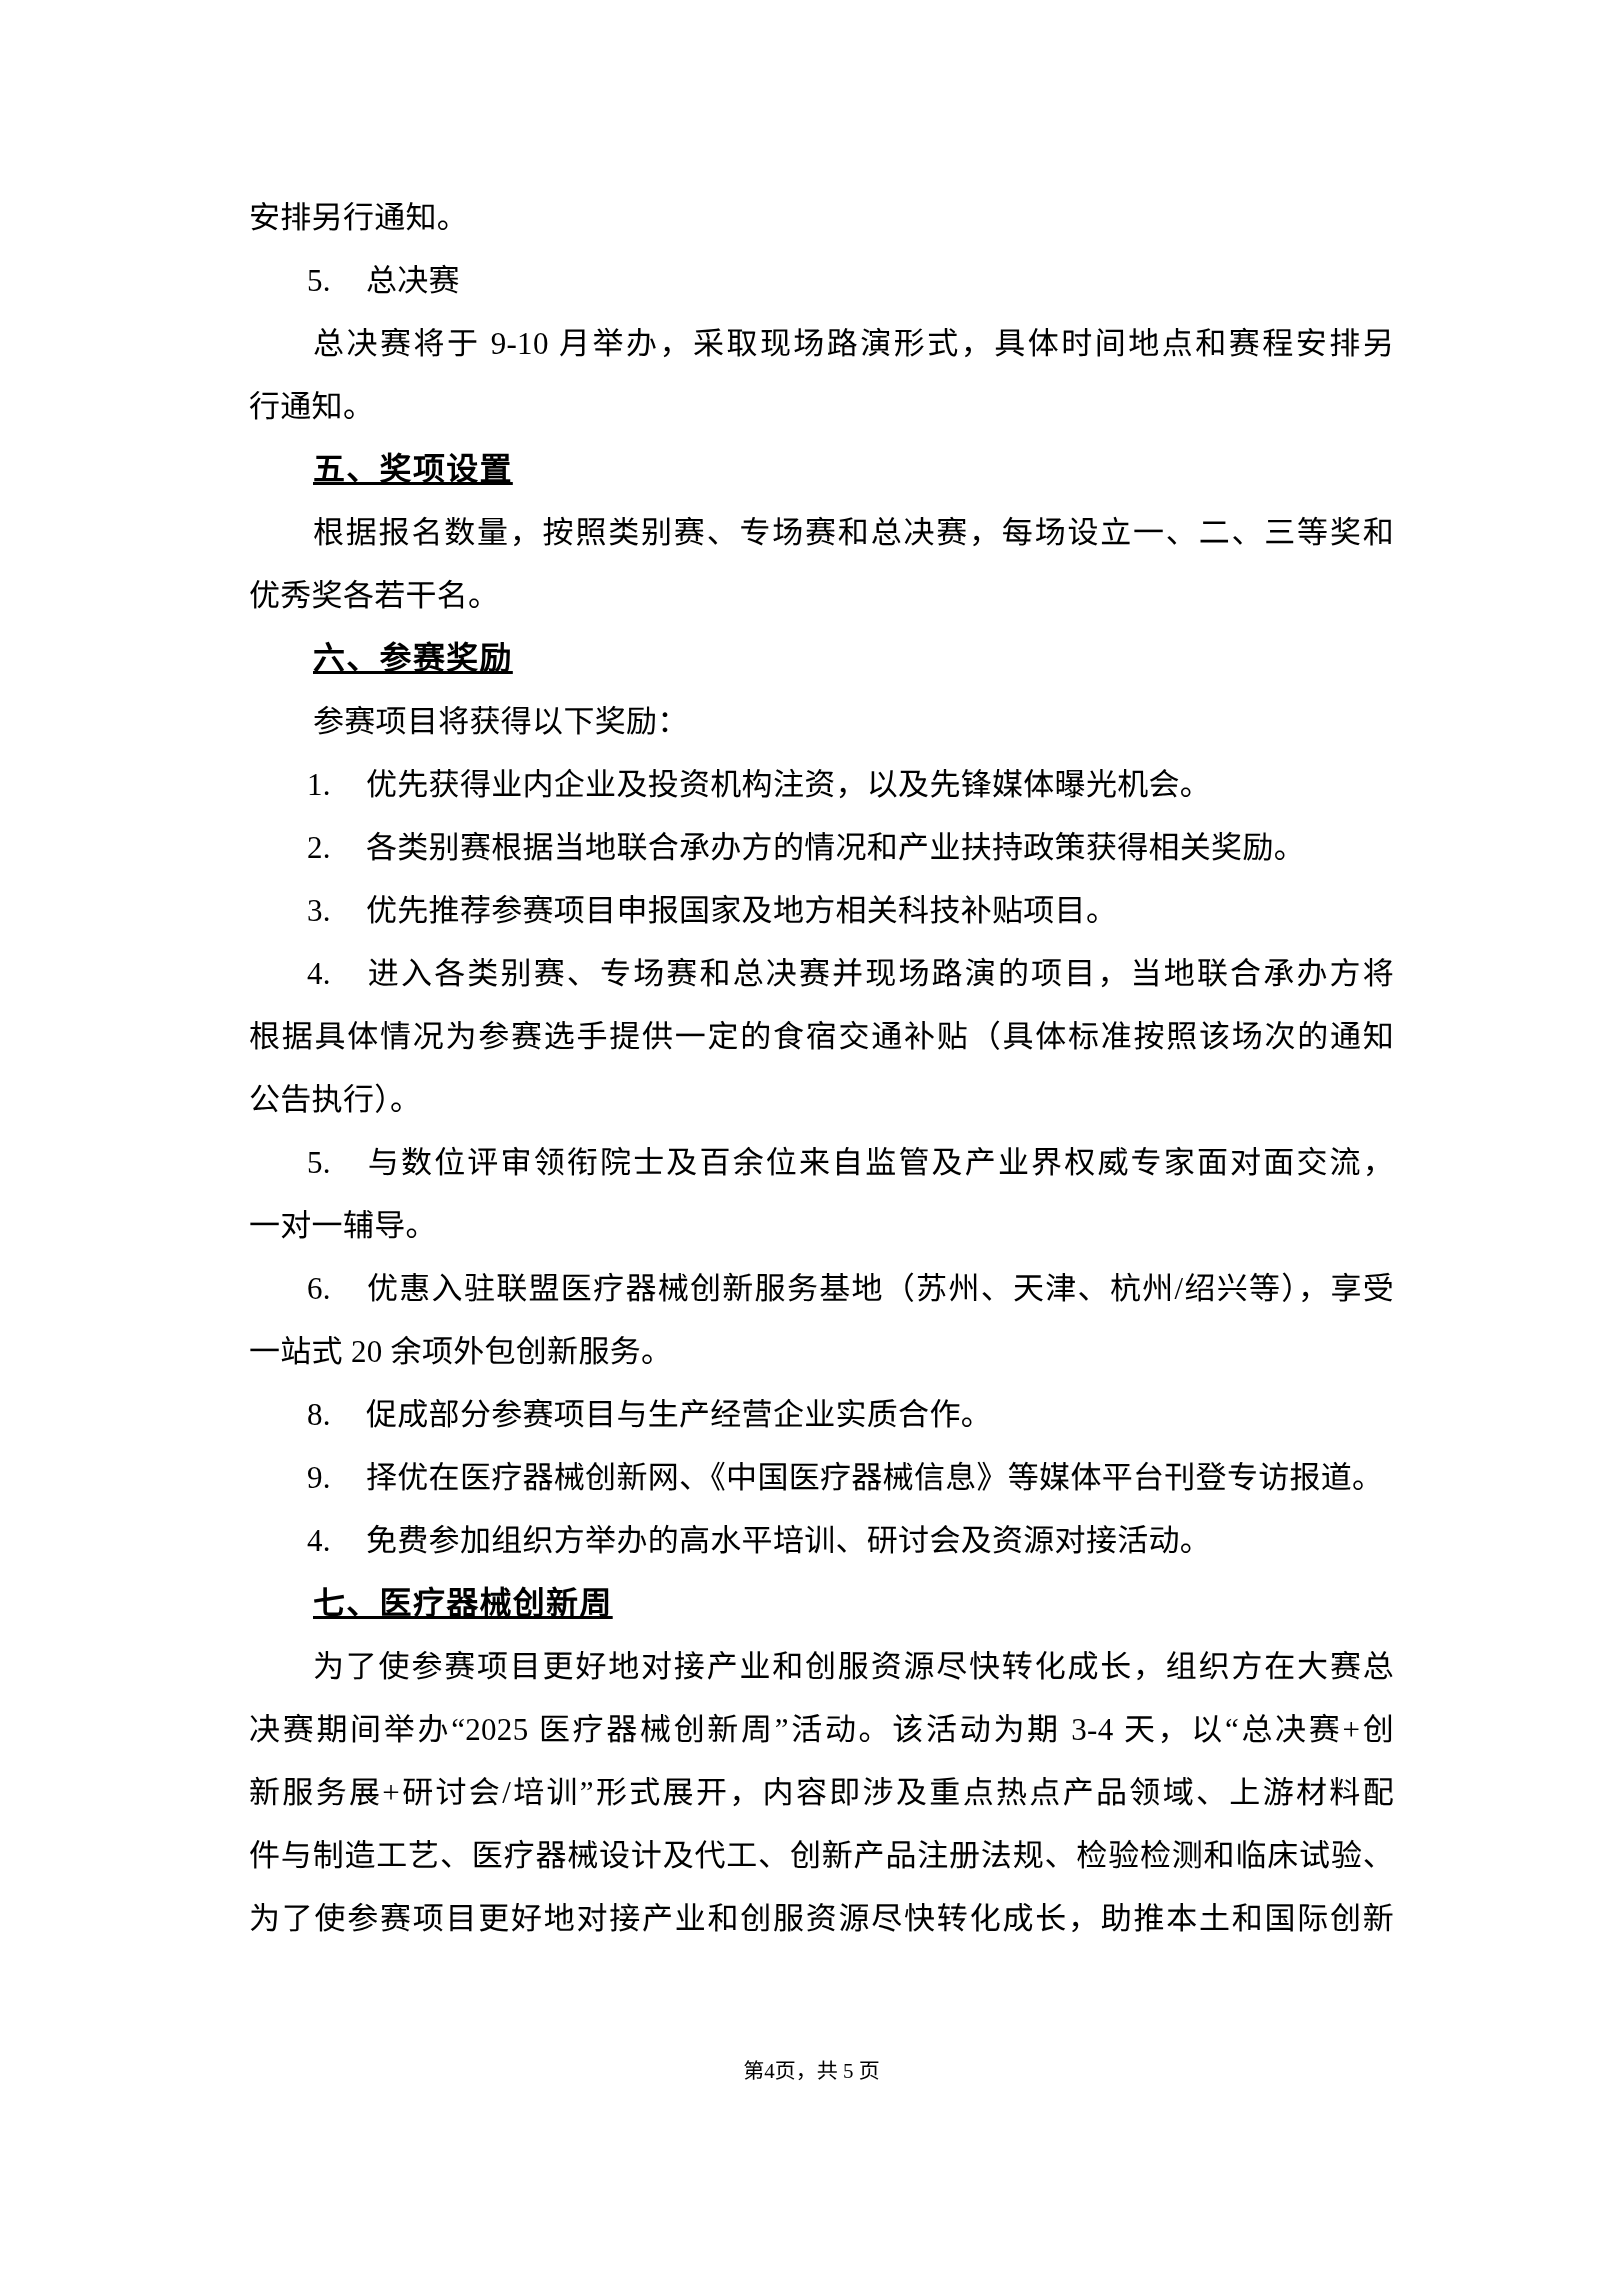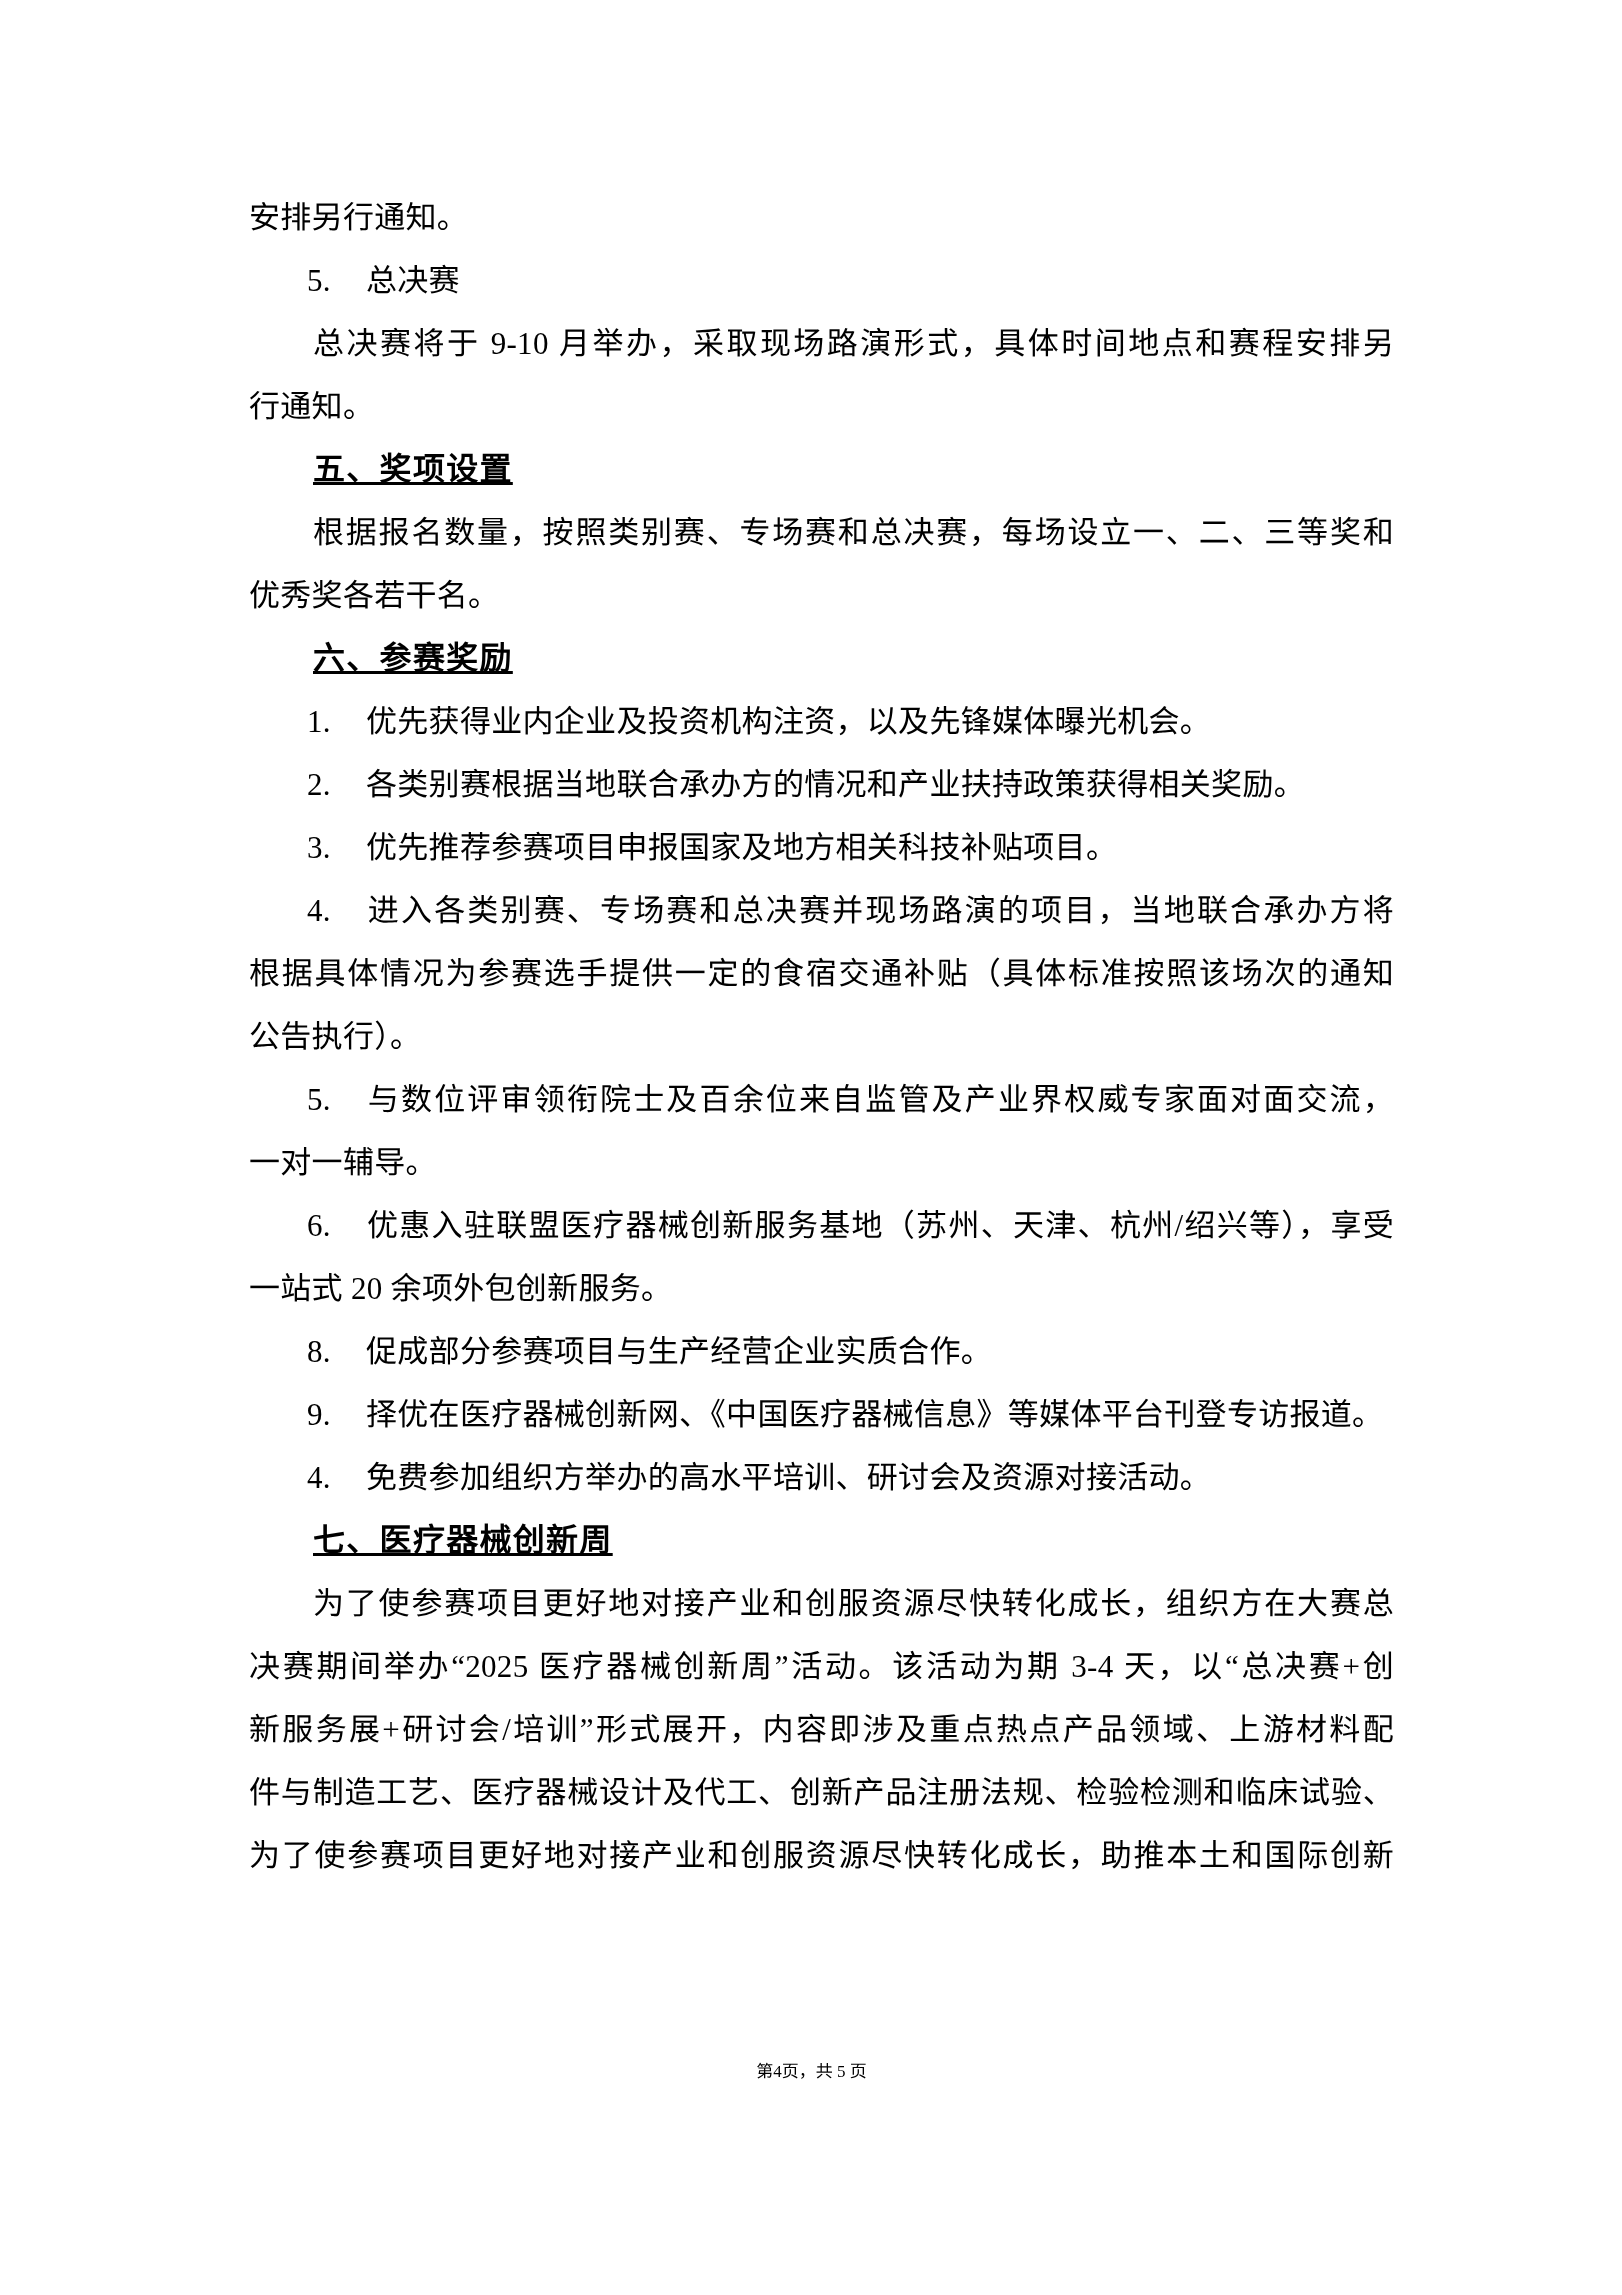--- a/index.html
+++ b/index.html
@@ -52,21 +52,21 @@
     text-decoration: underline;
   }
   .footer {
     position: absolute;
     left: 0;
     top: 2040px;
     width: 1623px;
     height: 63px;
     line-height: 63px;
     text-align: center;
-    font-size: 17px;
+    font-size: 21px;
     font-family: "Liberation Serif", serif;
     color: #000000;
   }
 </style>
 </head>
 <body>
 
 <div class="page">
   <div class="content">
 
@@ -77,20 +77,21 @@
     <div class="line indent fill">总决赛将于 9-10 月举办，采取现场路演形式，具体时间地点和赛程安排另</div>
     <div class="line">行通知。</div>
 
     <div class="line indent heading">五、奖项设置</div>
 
     <div class="line indent fill">根据报名数量，按照类别赛、专场赛和总决赛，每场设立一、二、三等奖和</div>
     <div class="line">优秀奖各若干名。</div>
 
     <div class="line indent heading">六、参赛奖励</div>
 
+    <div class="line indent">参赛项目将获得以下奖励：</div>
 
     <div class="line num-line"><span class="num">1.</span><span>优先获得业内企业及投资机构注资，以及先锋媒体曝光机会。</span></div>
 
     <div class="line num-line"><span class="num">2.</span><span>各类别赛根据当地联合承办方的情况和产业扶持政策获得相关奖励。</span></div>
 
     <div class="line num-line"><span class="num">3.</span><span>优先推荐参赛项目申报国家及地方相关科技补贴项目。</span></div>
 
     <div class="line num-line fill"><span class="num">4.</span><span>进入各类别赛、专场赛和总决赛并现场路演的项目，当地联合承办方将</span></div>
 
     <div class="line fill">根据具体情况为参赛选手提供一定的食宿交通补贴（具体标准按照该场次的通知</div>

